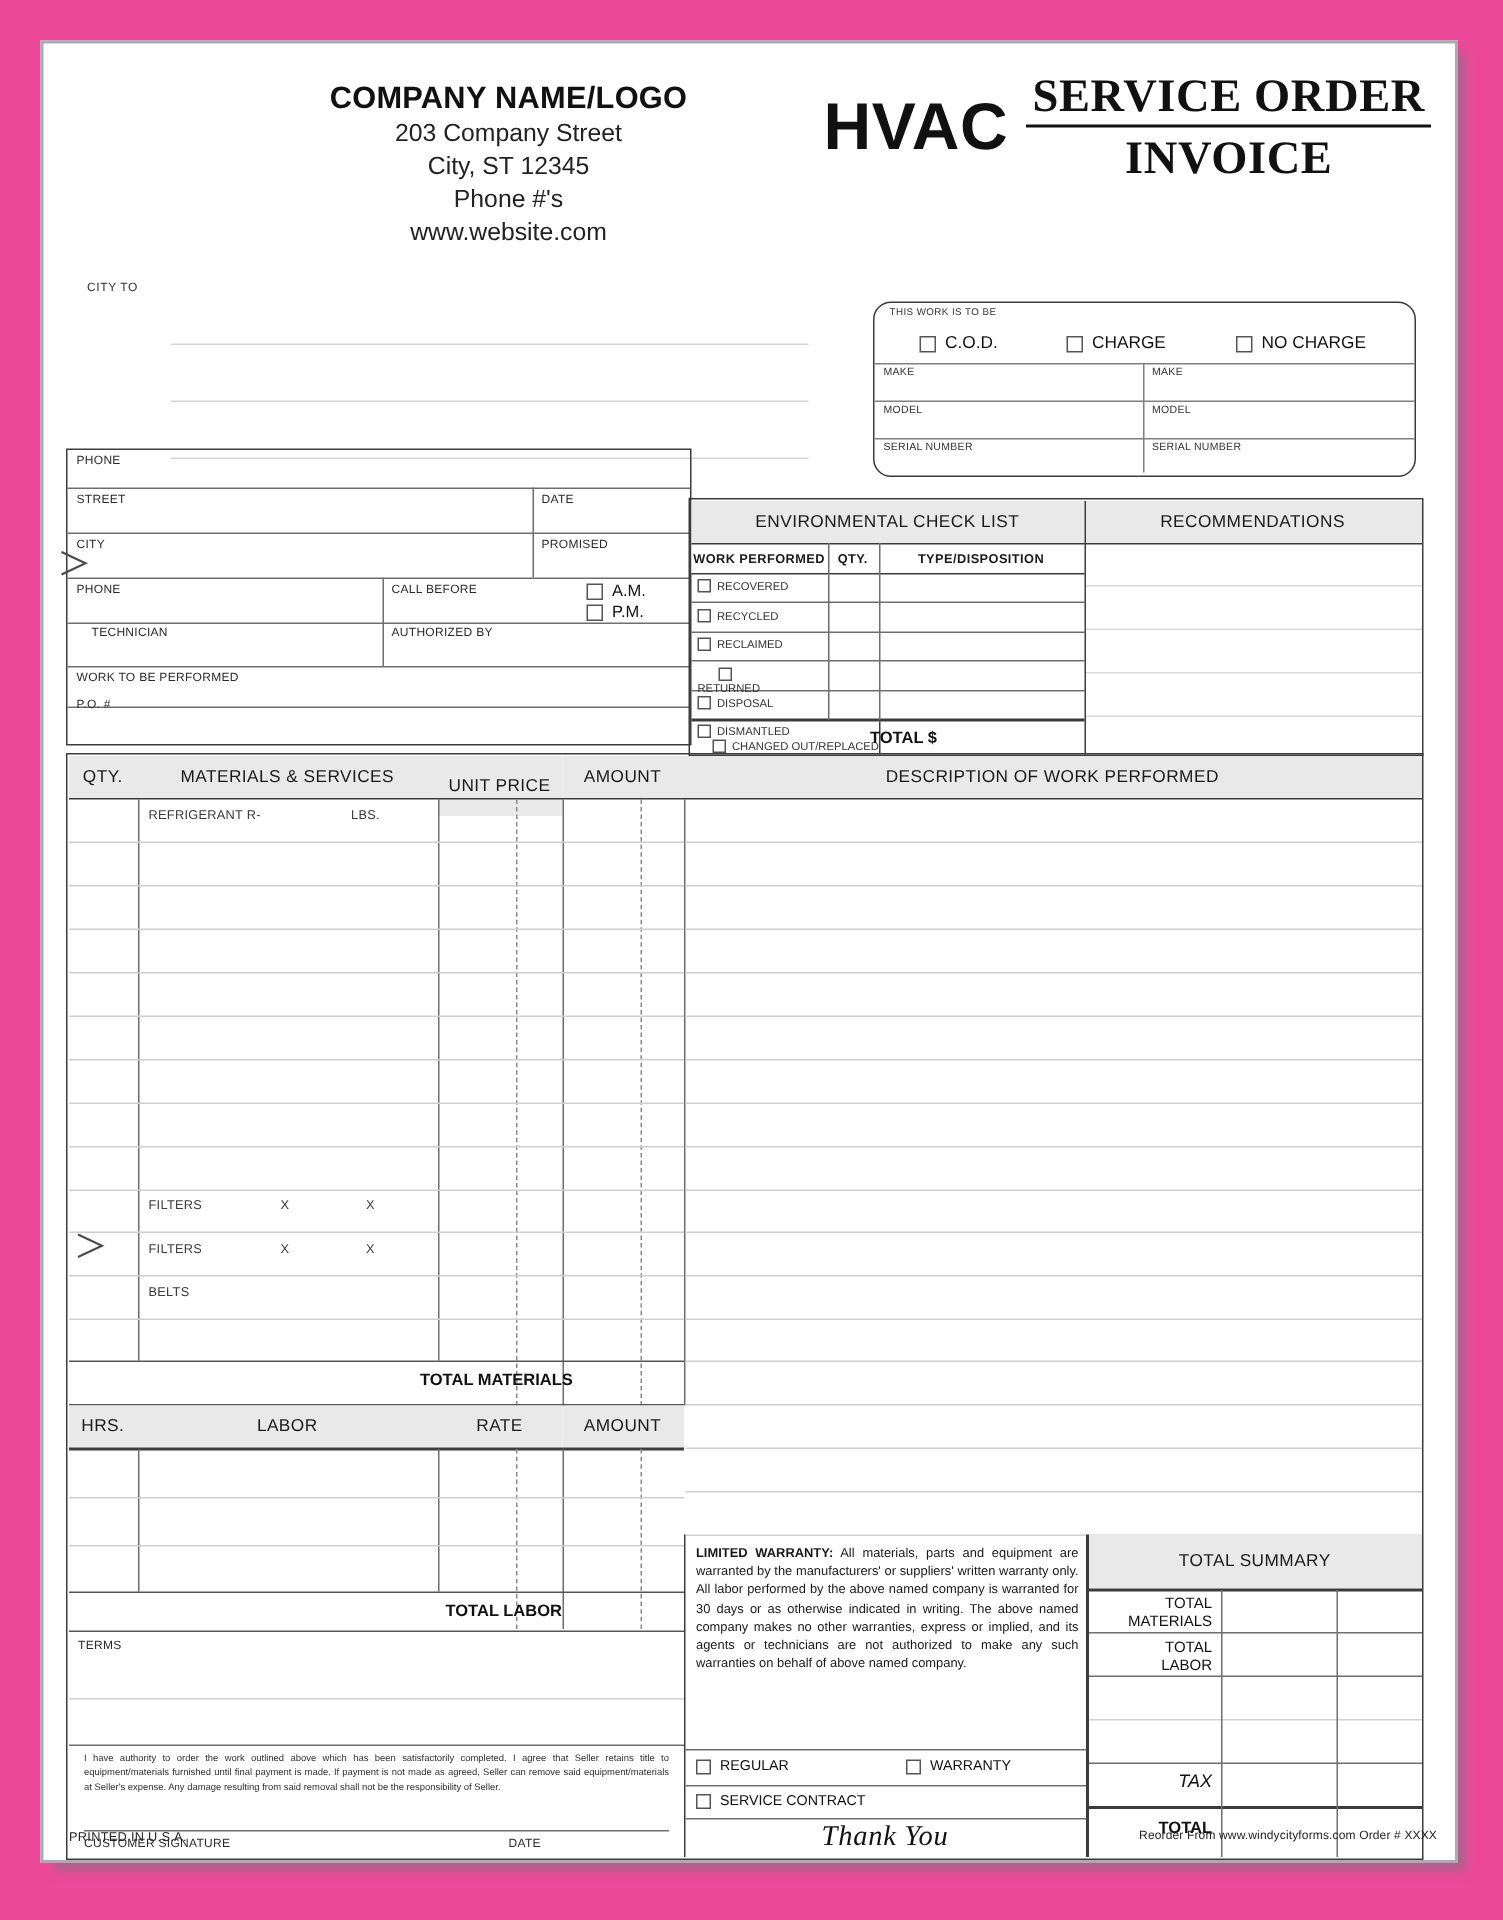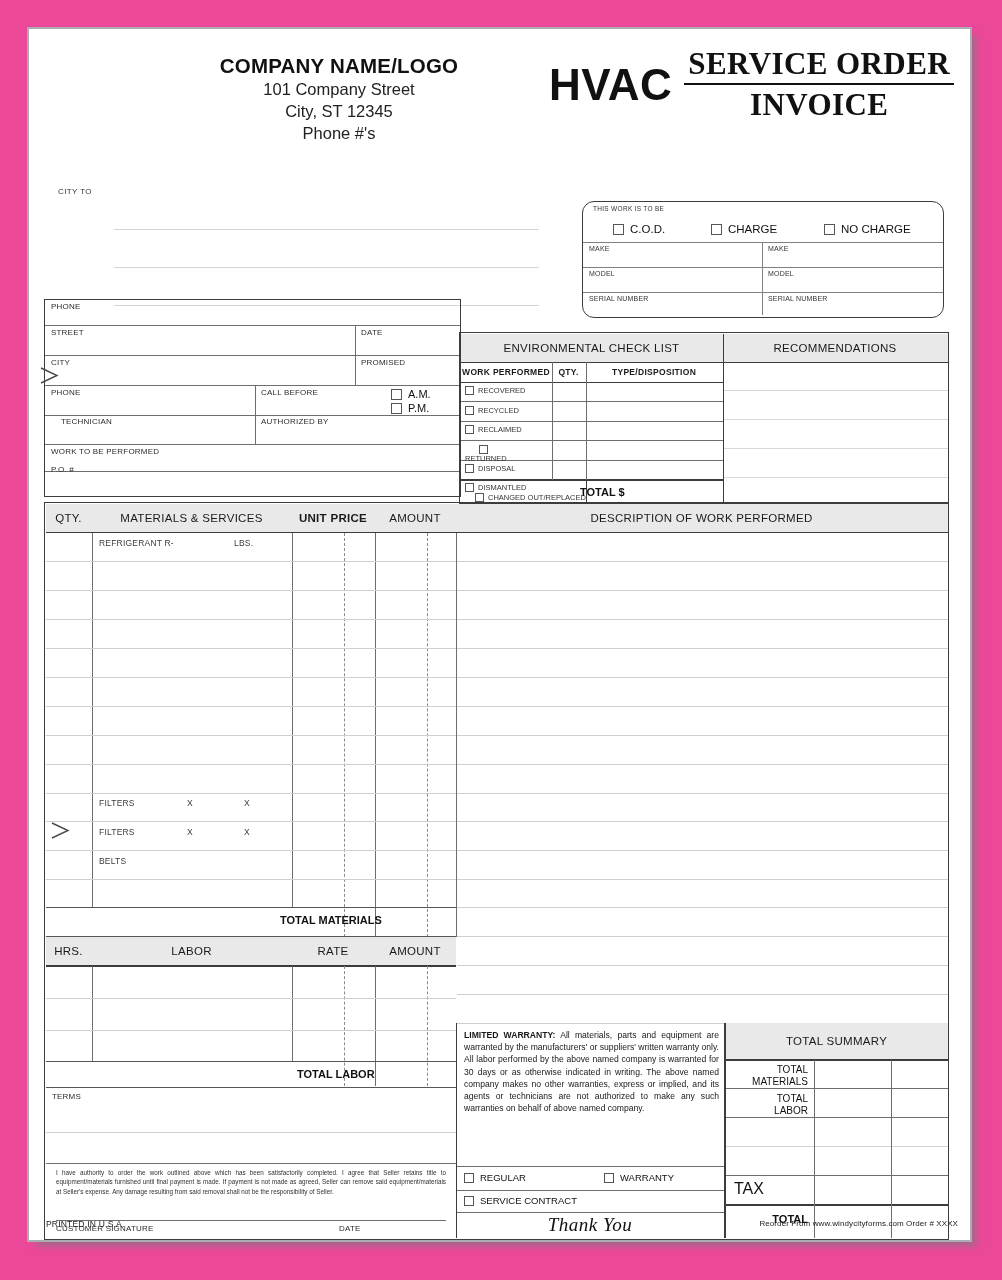--- a/index.html
+++ b/index.html
@@ -156,23 +156,24 @@
 </style>
 </head>
 <body>
 
 <div id="page">
   <div id="sheet">
     <div id="inner">
 
       <div id="company">
         <div class="cname">COMPANY NAME/LOGO</div>
-        <div class="cline">101 Company Street</div>
+        <div class="cline">203 Company Street</div>
         <div class="cline">City, ST 12345</div>
         <div class="cline">Phone #'s</div>
+        <div class="cline">www.website.com</div>
       </div>
 
       <div id="hvacwrap">
         <div id="hvacword">HVAC</div>
         <div id="sotitle">
           <div class="l1">SERVICE ORDER</div>
           <div class="l2">INVOICE</div>
         </div>
       </div>
 
@@ -313,21 +314,21 @@
 
         <div class="abs bold" style="left:121px;top:154px;font-size:11px;color:#111;">TOTAL $</div>
       </div>
 
       <div id="maintable">
 
         <div class="abs" style="left:0;top:0;width:905px;height:738px;border:1.5px solid #3c3c3c;"></div>
 
         <div class="hdrcell abs" style="left:1.5px;top:1.5px;width:46px;height:28px;">QTY.</div>
         <div class="hdrcell abs" style="left:47.5px;top:1.5px;width:200px;height:28px;">MATERIALS &amp; SERVICES</div>
-        <div class="hdrcell abs" style="left:247.5px;top:1.5px;width:83px;height:28px;font-weight:bold;">UNIT PRICE</div>
+        <div class="hdrcell abs" style="left:247.5px;top:1.5px;width:83px;height:40px;">UNIT PRICE</div>
         <div class="hdrcell abs" style="left:330.5px;top:1.5px;width:81px;height:28px;">AMOUNT</div>
         <div class="hdrcell abs" style="left:411.5px;top:1.5px;width:492px;height:28px;">DESCRIPTION OF WORK PERFORMED</div>
 
         <div class="abs" style="left:1.5px;top:29.5px;width:902px;height:1.5px;background:#3c3c3c;"></div>
 
         <div class="vline" style="left:47.5px;top:31px;width:1px;height:374px;"></div>
         <div class="vline" style="left:247.5px;top:31px;width:1px;height:374px;"></div>
         <div class="vline" style="left:330.5px;top:31px;width:1px;height:404px;"></div>
         <div class="vline" style="left:411.5px;top:31px;width:1px;height:404px;"></div>
         <div class="dashline" style="left:300px;top:31px;height:404px;"></div>
@@ -453,21 +454,21 @@
         <div class="abs" style="left:847px;top:558px;width:1px;height:178px;background:#6e6e6e;"></div>
 
         <div class="abs" style="left:690px;top:562px;width:74px;text-align:right;font-size:10px;color:#111;line-height:1.15;">
           <div>TOTAL</div>
           <div>MATERIALS</div>
         </div>
         <div class="abs" style="left:690px;top:591px;width:74px;text-align:right;font-size:10px;color:#111;line-height:1.15;">
           <div>TOTAL</div>
           <div>LABOR</div>
         </div>
-        <div class="abs" style="left:690px;top:678px;width:74px;font-size:16px;color:#111;">TAX</div>
+        <div class="abs" style="left:690px;top:678px;width:74px;text-align:right;font-size:12px;color:#111;font-style:italic;">TAX</div>
         <div class="abs bold" style="left:690px;top:711px;width:74px;text-align:right;font-size:11px;color:#111;">TOTAL</div>
 
       </div>
 
       <div id="footerleft">PRINTED IN U.S.A.</div>
       <div id="footerright">Reorder From  www.windycityforms.com  Order # XXXX</div>
 
     </div>
   </div>
 </div>

